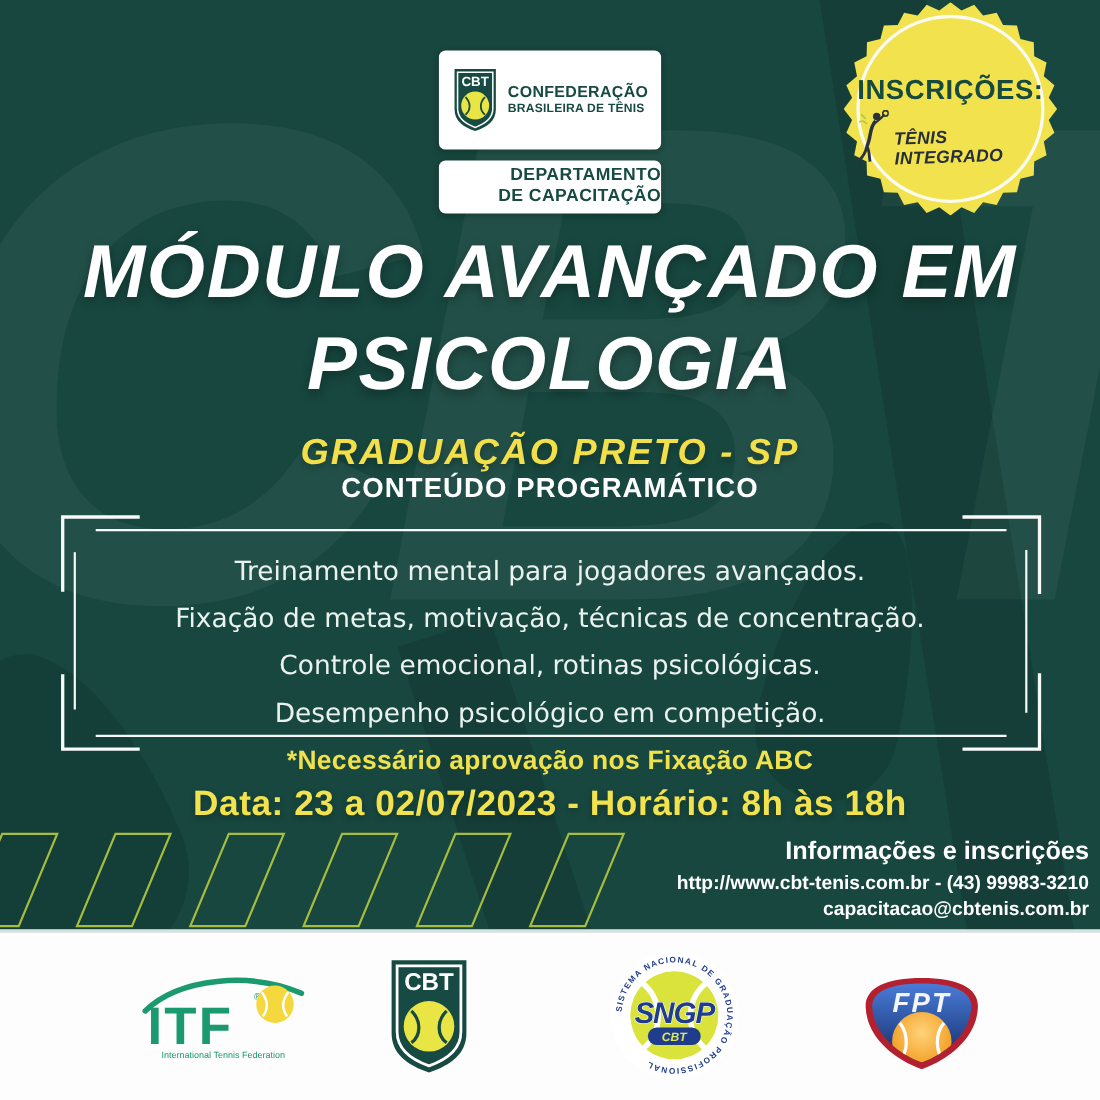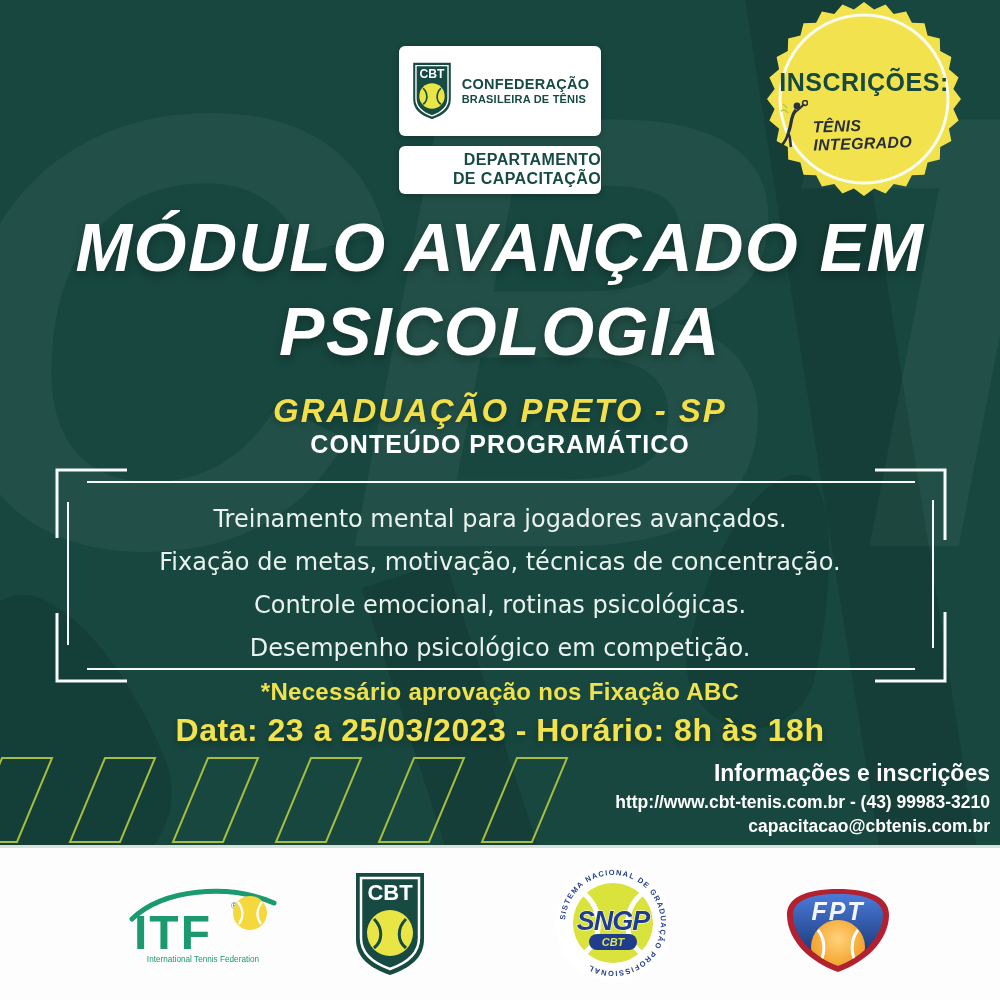--- a/index.html
+++ b/index.html
@@ -127,21 +127,21 @@
   </svg>
 
   <div class="items">
     <div>Treinamento mental para jogadores avançados.</div>
     <div>Fixação de metas, motivação, técnicas de concentração.</div>
     <div>Controle emocional, rotinas psicológicas.</div>
     <div>Desempenho psicológico em competição.</div>
   </div>
 
   <div class="note">*Necessário aprovação nos Fixação ABC</div>
-  <div class="schedule">Data: 23 a 25/03/2023 - Horário: 8h às 18h</div>
+  <div class="schedule">Data: 23 a 02/07/2023 - Horário: 8h às 18h</div>
 
   <svg class="stripes" width="600" height="96" viewBox="0 0 600 96">
     <g fill="none" stroke="#a6bd3d" stroke-width="2">
       <polygon points="12,6 62,6 27,90 -23,90"></polygon>
       <polygon points="115,6 165,6 130,90 80,90"></polygon>
       <polygon points="218,6 268,6 233,90 183,90"></polygon>
       <polygon points="321,6 371,6 336,90 286,90"></polygon>
       <polygon points="424,6 474,6 439,90 389,90"></polygon>
       <polygon points="527,6 577,6 542,90 492,90"></polygon>
     </g>

